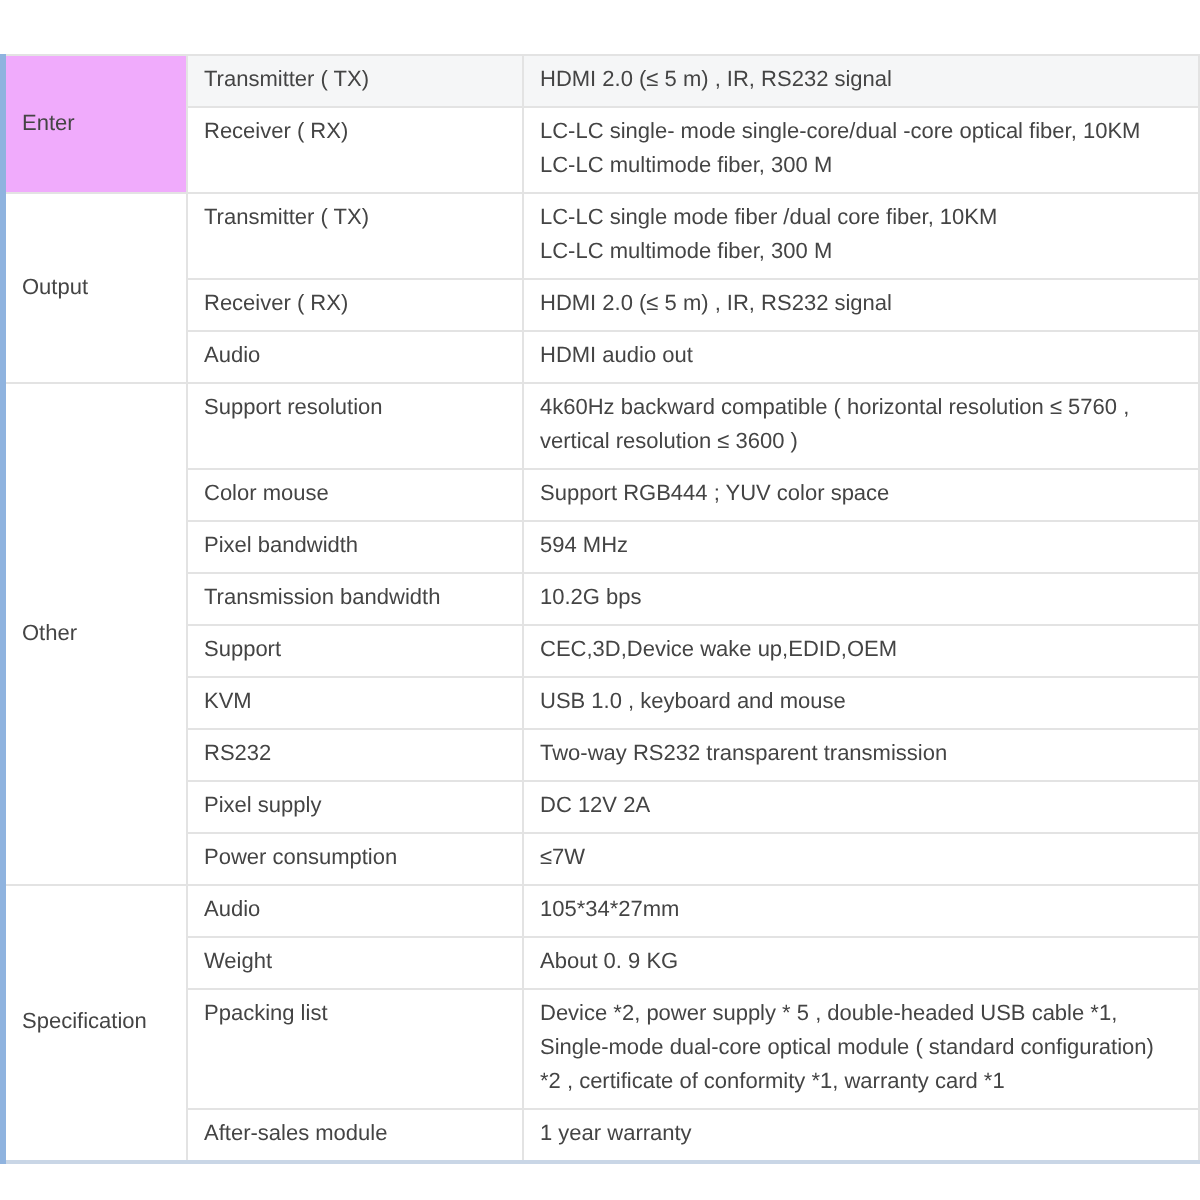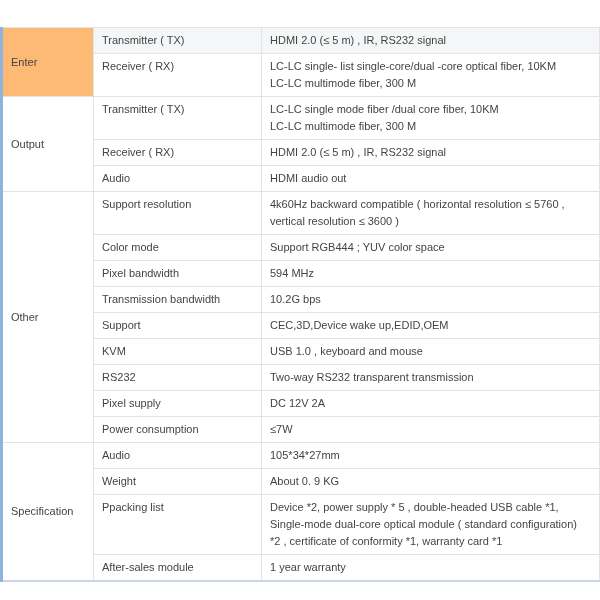--- a/index.html
+++ b/index.html
@@ -5,21 +5,21 @@
   html, body { margin:0; padding:0; background:#ffffff; }
   body { width:600px; height:600px; position:relative; overflow:hidden;
          font-family:"Liberation Sans", sans-serif; color:#444; }
   .spec-table { position:absolute; left:0; top:27px; width:598px;
                 border-collapse:collapse; table-layout:fixed;
                 border-left:3px solid #8fb3df; border-bottom:2px solid #c9d6e6; }
   .spec-table td { border:1px solid #e3e3e3; font-size:11px; line-height:17px;
                    padding:4px 8px; vertical-align:top; color:#444;margin-top:19px; }
   .spec-table td.group { vertical-align:middle; padding-left:8px; }
   .spec-table tr.shaded td { background:#f5f6f7; }
-  .spec-table td.group.shaded { background:#fdba74; }
+  .spec-table td.group.shaded { background:#f0abfc; }
   col.c1 { width:92px; } col.c2 { width:168px; } col.c3 { width:338px; }
   .line { display:block; }
 </style>
 </head>
 <body>
 
 <table class="spec-table">
   <colgroup>
       <col class="c1">
       <col class="c2">
@@ -29,21 +29,21 @@
       <tr class="shaded">
         <td class="group shaded" rowspan="2">Enter</td>
         <td>Transmitter ( TX)</td>
         <td>
           <span class="line">HDMI 2.0 (≤ 5 m) , IR, RS232 signal</span>
         </td>
       </tr>
       <tr>
         <td>Receiver ( RX)</td>
         <td>
-          <span class="line">LC-LC single- list single-core/dual -core optical fiber, 10KM</span>
+          <span class="line">LC-LC single- mode single-core/dual -core optical fiber, 10KM</span>
           <span class="line">LC-LC multimode fiber, 300 M</span>
         </td>
       </tr>
       <tr>
         <td class="group" rowspan="3">Output</td>
         <td>Transmitter ( TX)</td>
         <td>
           <span class="line">LC-LC single mode fiber /dual core fiber, 10KM</span>
           <span class="line">LC-LC multimode fiber, 300 M</span>
         </td>
@@ -62,21 +62,21 @@
       </tr>
       <tr>
         <td class="group" rowspan="9">Other</td>
         <td>Support resolution</td>
         <td>
           <span class="line">4k60Hz backward compatible ( horizontal resolution ≤ 5760 ,</span>
           <span class="line">vertical resolution ≤ 3600 )</span>
         </td>
       </tr>
       <tr>
-        <td>Color mode</td>
+        <td>Color mouse</td>
         <td>
           <span class="line">Support RGB444 ; YUV color space</span>
         </td>
       </tr>
       <tr>
         <td>Pixel bandwidth</td>
         <td>
           <span class="line">594 MHz</span>
         </td>
       </tr>

